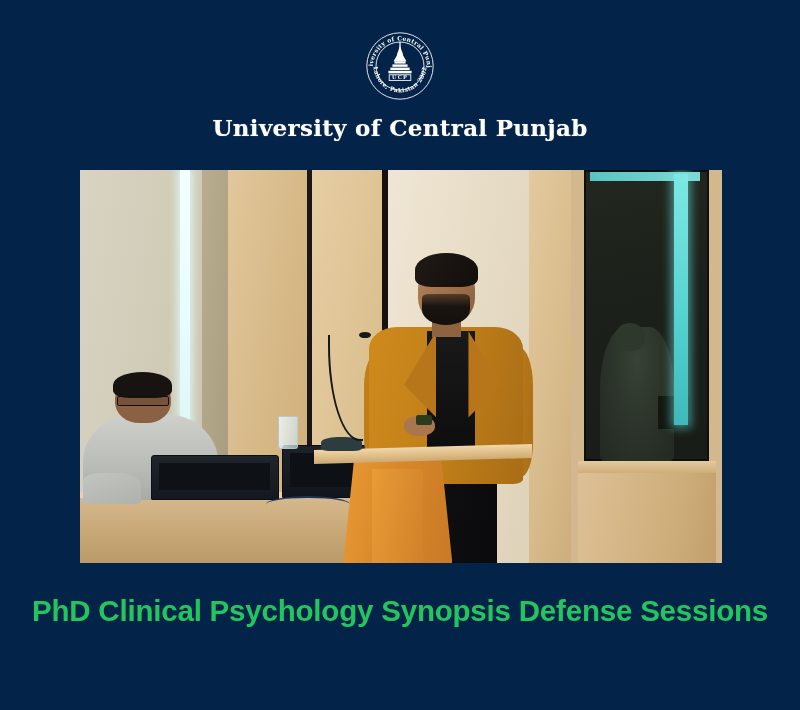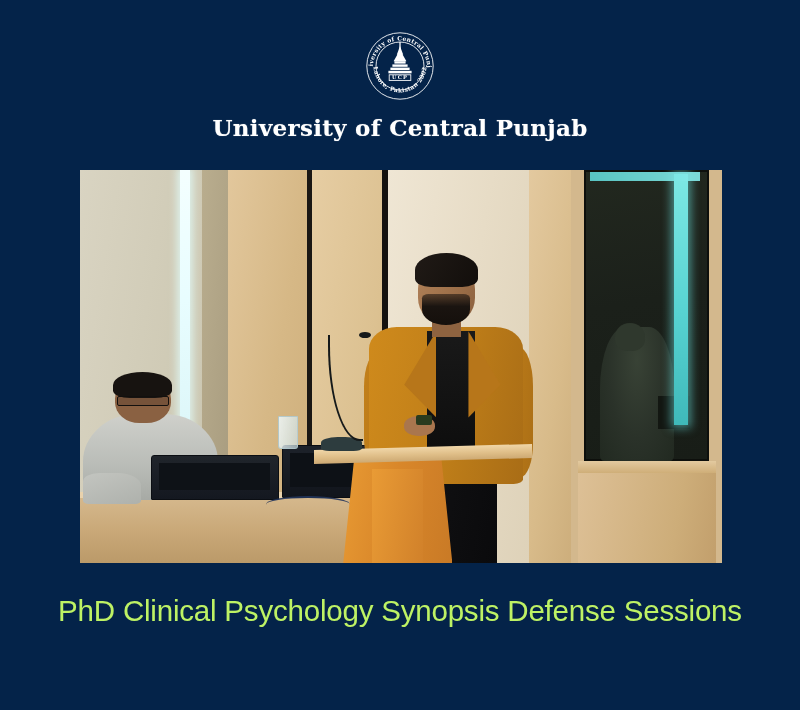--- a/index.html
+++ b/index.html
@@ -160,22 +160,22 @@
   .sp-hair     { position:absolute; left:52.2%; top:21.2%; width:9.8%; height:8.6%;
                  background:linear-gradient(120deg,#201a16,#120e0b); border-radius:52% 52% 26% 26%; }
   .sp-beard    { position:absolute; left:53.2%; top:31.5%; width:7.6%; height:8%;
                  background:linear-gradient(180deg,rgba(24,18,14,.55),#1a1410 40%,#15100c);
                  border-radius:14% 14% 52% 52%; }
 
   
   .caption {
     position:absolute; left:0; right:0; top:592px;
     text-align:center;
-    color:#bef264;
-    font-weight:400;
+    color:#22c55e;
+    font-weight:700;
     font-size:29.5px;
     line-height:1.30;
     letter-spacing:-.2px;
     padding:0 28px;
   }
 </style>
 </head>
 <body>
 
 <div class="poster">

